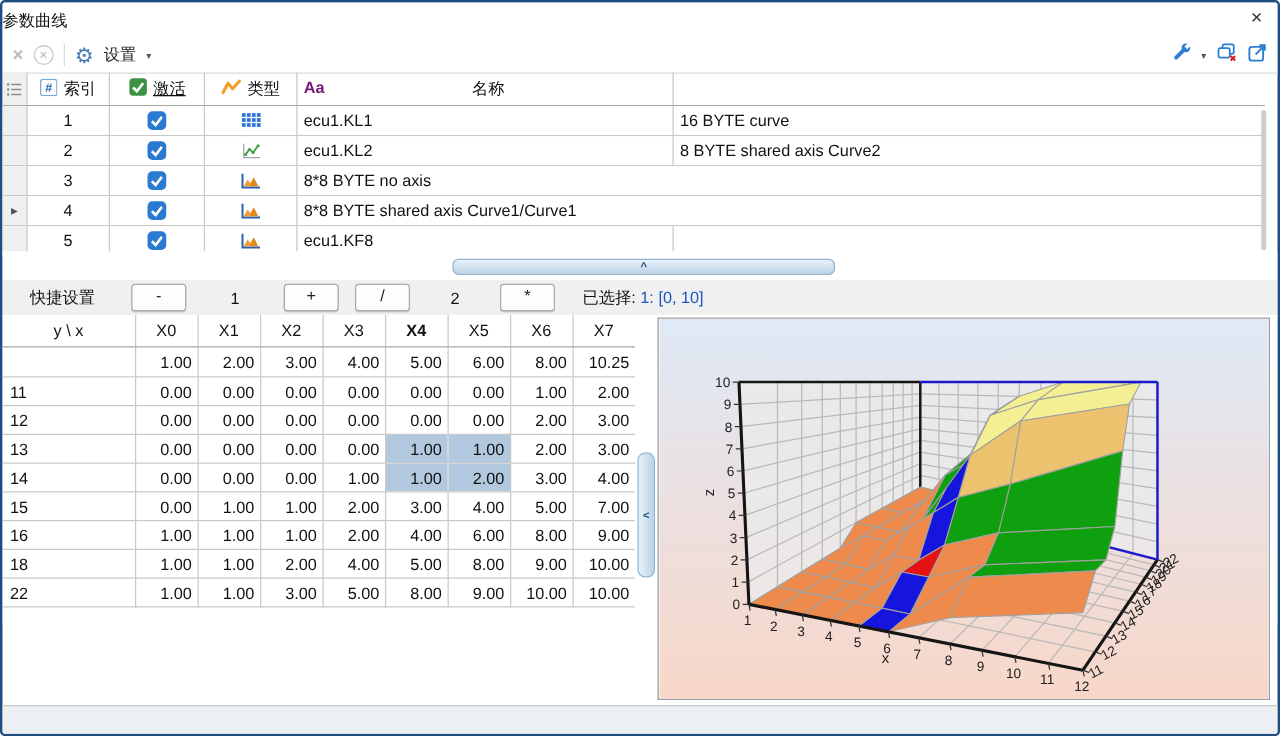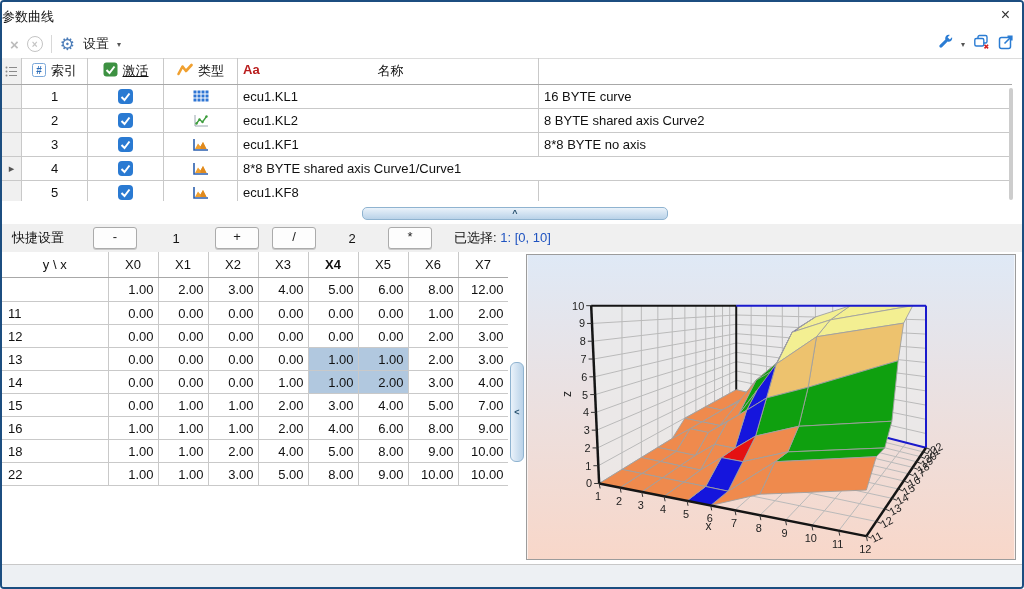--- a/index.html
+++ b/index.html
@@ -26,30 +26,30 @@
   .c{border-right:1px solid #c9c9c9;display:flex;align-items:center;font-size:13px;color:#111;overflow:hidden;white-space:nowrap;}
   .mark{width:19px;background:#f0f0f0;justify-content:center;}
   .idx{width:65px;justify-content:center;}
   .act{width:75px;justify-content:center;text-decoration:underline;}
   .typ{width:73px;justify-content:center;}
   .nam{width:295px;padding-left:5px;}
   .com{flex:1;padding-left:5px;border-right:none;}
   .hcell{gap:5px;justify-content:center;position:relative;}
   .hname,.hcom{justify-content:center;position:relative;}
   .hprefix{position:absolute;left:5px;top:4px;}
-  .aa{color:#b91c1c;font-weight:bold;font-size:13px;}
+  .aa{color:#701a75;font-weight:bold;font-size:13px;}
   .arr{color:#555;font-size:11px;}
   .cb{display:inline-flex;width:15px;height:15px;border-radius:4px;background:#2a7ad2;align-items:center;justify-content:center;}
   .vscroll{position:absolute;left:1007px;top:86px;width:4px;height:112px;background:#cdcdcd;border-radius:2px;}
   
   .hsplit{position:absolute;left:0;top:199px;width:100%;height:23px;background:#fff;}
   .hhandle{position:absolute;left:360px;top:6px;width:304px;height:11px;border:1px solid #8fb3d0;border-radius:5px;background:linear-gradient(#eaf2fa,#b9d2e8);text-align:center;font-size:9px;font-weight:bold;color:#27506e;line-height:10px;cursor:row-resize;}
   
   .quickbar{position:absolute;left:0;top:222px;width:100%;height:28px;background:#f0f0f0;border-bottom:1px solid #d4d4d4;display:flex;align-items:center;}
-  .qlabel{margin-left:10px;font-size:13px;color:#111;width:56px;}
+  .qlabel{margin-left:22px;font-size:13px;color:#111;width:56px;}
   .qbtn{margin-left:0;width:42px;height:20px;background:#fdfdfd;border:1px solid #ababab;border-radius:3px;font-size:13px;color:#222;text-align:center;line-height:18px;cursor:pointer;box-shadow:0 1px 0 #c9c9c9;}
   .qv{width:78px;text-align:center;font-size:13px;color:#111;}
   .qsel{margin-left:22px;font-size:13px;color:#111;}
   .qselv{color:#1f53c0;}
   
   .bottom{position:absolute;left:0;top:250px;width:100%;height:248px;background:#fff;}
   table.grid{border-collapse:collapse;table-layout:fixed;width:506px;font-size:13px;color:#111;}
   table.grid td,table.grid th{border-right:1px solid #c9c9c9;border-bottom:1px solid #c9c9c9;padding:0 4px 0 0;height:22px;text-align:right;font-weight:normal;overflow:hidden;}
   table.grid tr.hdr th{border-bottom:1px solid #a8a8a8;text-align:center;padding:0;height:25px;}
   table.grid tr.axis td{height:23px;}
@@ -213,21 +213,20 @@
               </svg>
             </span>
           </div>
     <div class="c typ">
             <svg width="17" height="14" viewBox="0 0 17 14">
               <path d="M2 1 V12 H16" stroke="#2b5fae" stroke-width="1.6" fill="none"></path>
               <path d="M3 11 L6 5.5 L8.5 8.5 L11 4 L14.5 11 Z" fill="#f0a030"></path>
               <path d="M8.5 8.5 L11 4 L14.5 11 L8.5 11 Z" fill="#e08a1e"></path>
             </svg>
           </div>
-    <div class="c nam">ecu1.KF1</div>
     <div class="c com">8*8 BYTE no axis</div>
   </div>
   <div class="crow">
     <div class="c mark">
             <span class="arr">▸</span>
           </div>
     <div class="c idx">4</div>
     <div class="c act">
             <span class="cb">
               <svg width="11" height="10" viewBox="0 0 11 10">
@@ -307,21 +306,21 @@
           </tr>
           <tr class="axis">
             <td class="yh"></td>
             <td>1.00</td>
             <td>2.00</td>
             <td>3.00</td>
             <td>4.00</td>
             <td>5.00</td>
             <td>6.00</td>
             <td>8.00</td>
-            <td>12.00</td>
+            <td>10.25</td>
           </tr>
         </thead>
       <tbody>
           <tr>
             <td class="yh">11</td>
             <td class="">0.00</td>
             <td class="">0.00</td>
             <td class="">0.00</td>
             <td class="">0.00</td>
             <td class="">0.00</td>

